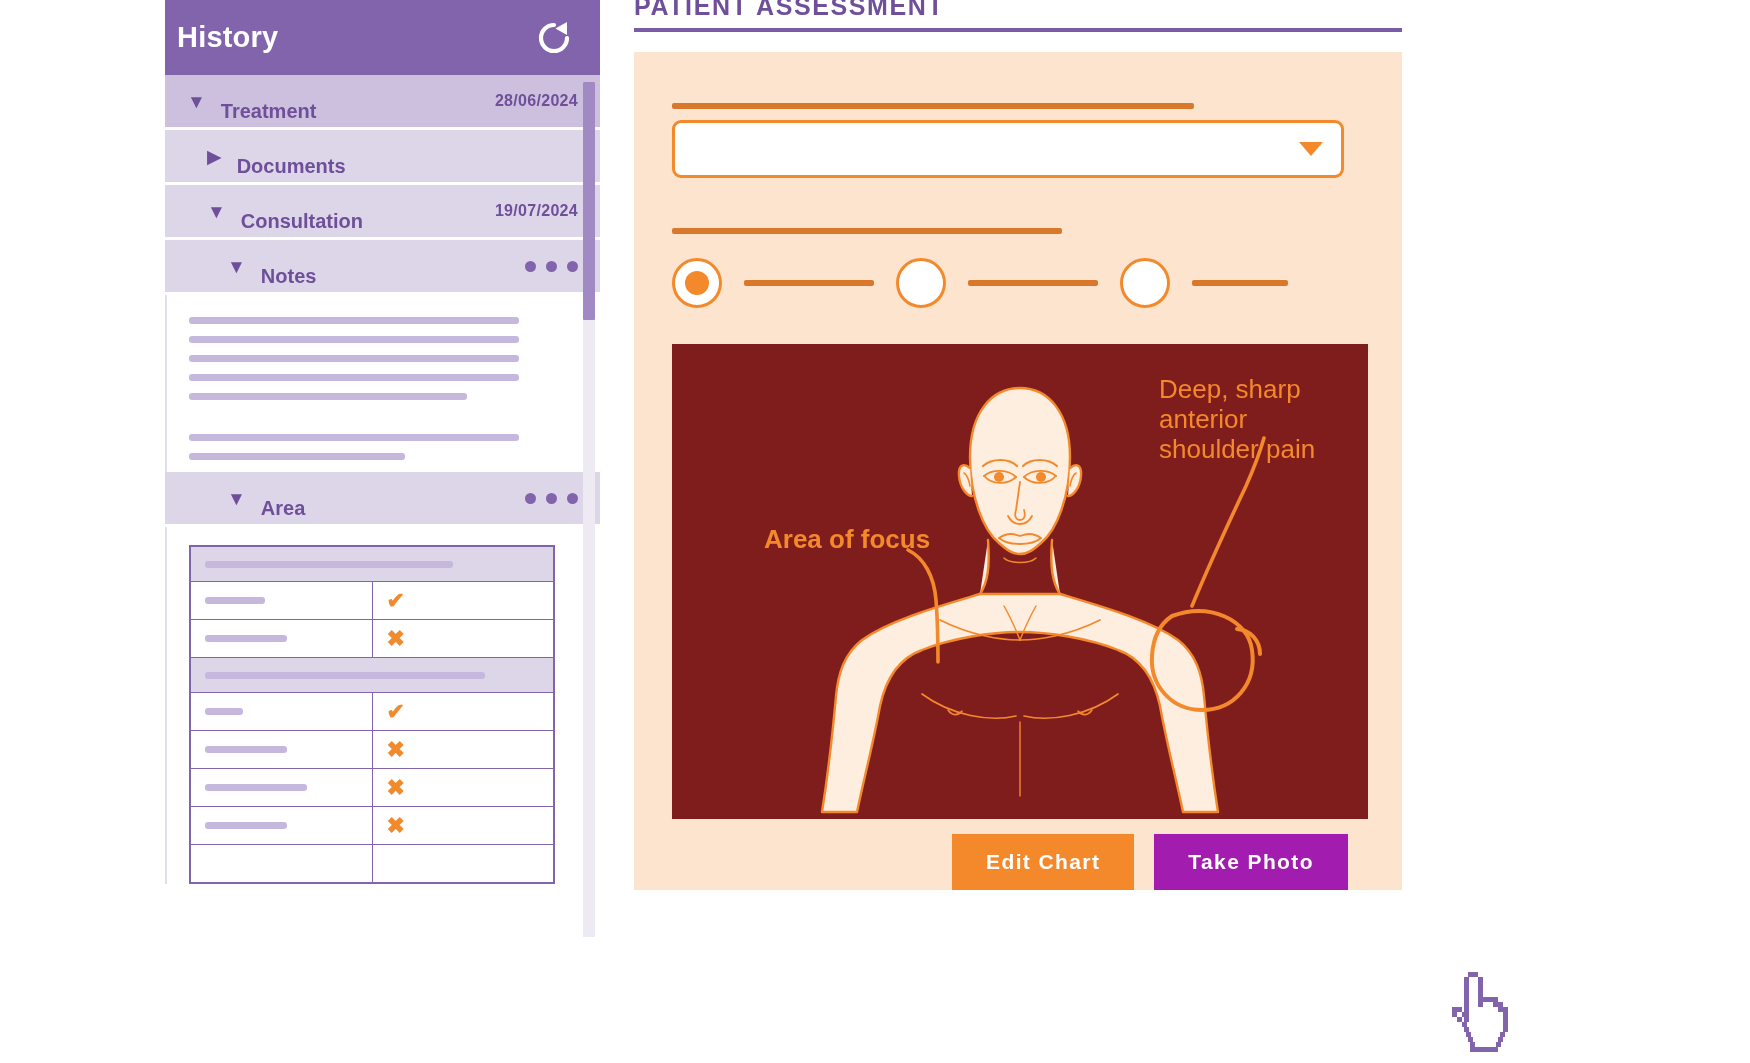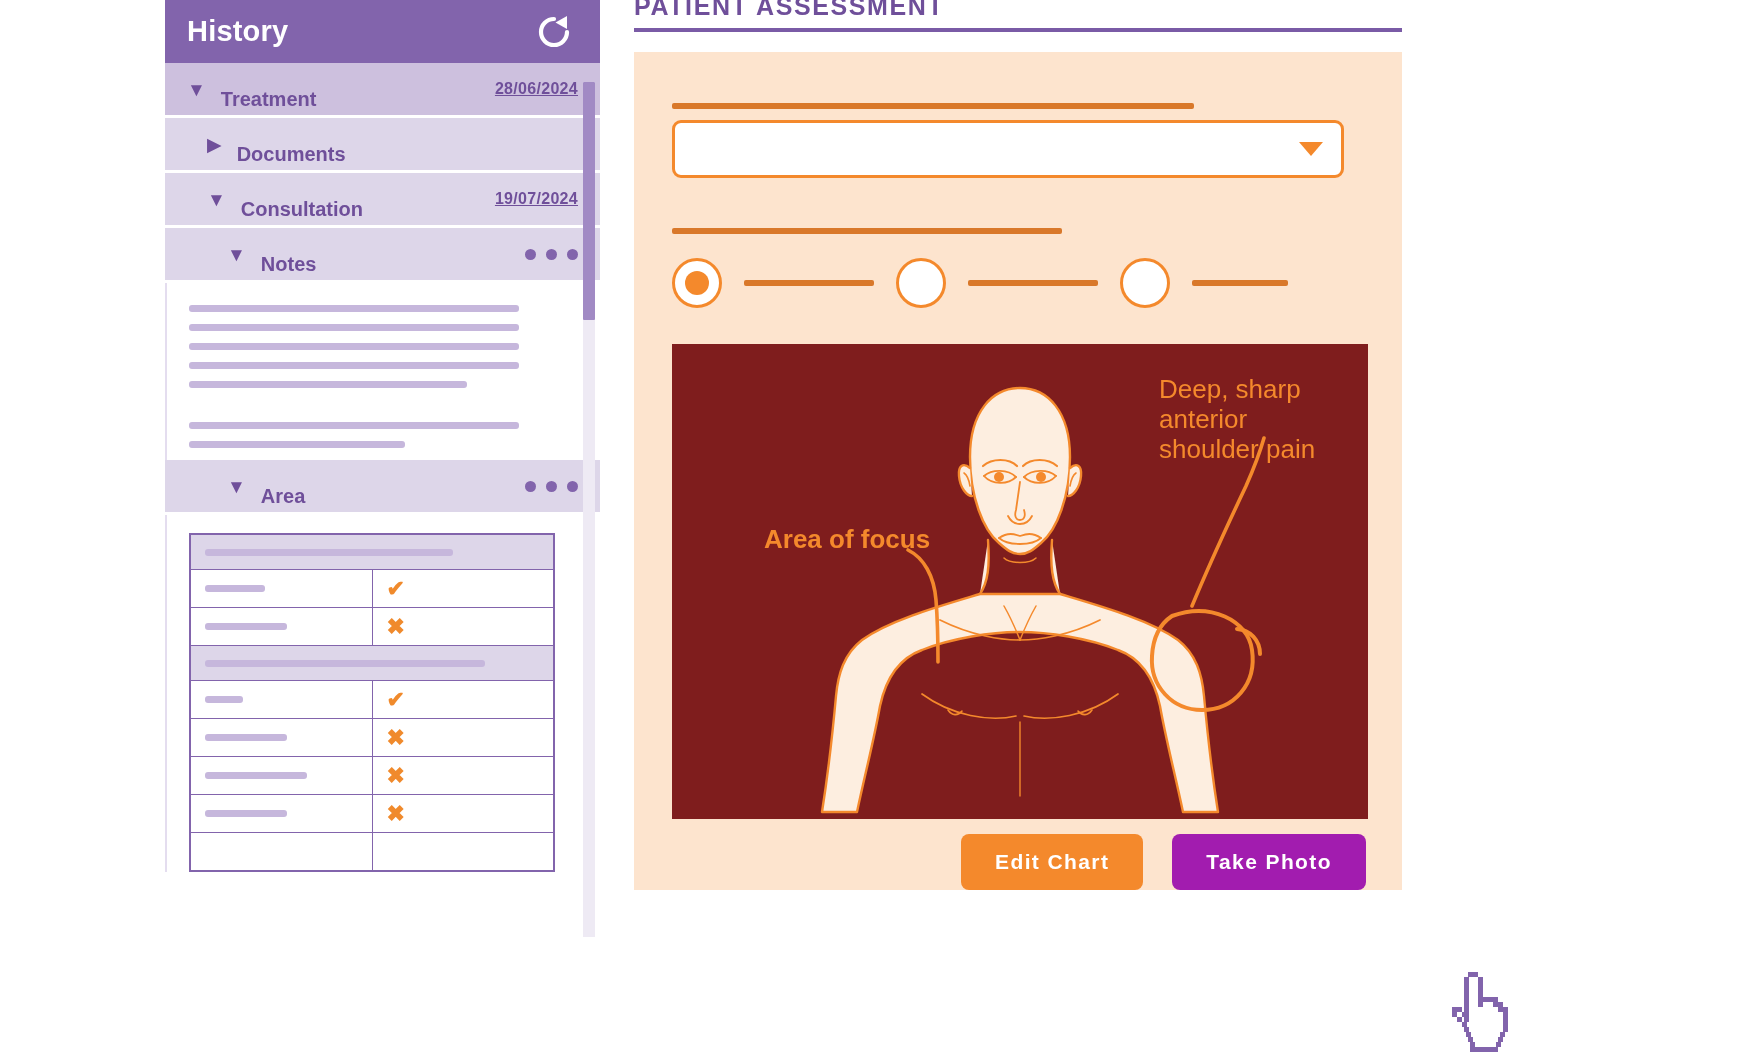--- a/index.html
+++ b/index.html
@@ -13,24 +13,24 @@
 
   
   .sidebar {
     position: absolute; left: 165px; top: 0px;
     width: 435px; height: 945px;
     background: #ffffff;
     overflow: hidden;
   }
   .sidebar-header {
     position: relative;
-    height: 63px;
+    height: 75px;
     background: #8264ac;
     display: flex; align-items: center;
-    padding: 0 24px 0 22px;
+    padding: 0 24px 0 12px;
     box-sizing: border-box;
   }
   .sidebar-title {
     color: #ffffff;
     font-size: 29px;
     font-weight: bold;
     letter-spacing: 0.2px;
     flex: 1;
   }
   .refresh-btn {
@@ -61,21 +61,20 @@
     font-weight: bold;
     font-size: 20px;
     flex: 1;
     margin-top: 20px;
   }
   .acc-date {
     color: #6f4f9a;
     font-weight: bold;
     font-size: 16px;
     letter-spacing: 0.3px;
-    text-decoration: underline;
   }
   .dots { display:flex; gap:10px; align-items:center; cursor:pointer; }
   .dots i { width:11px; height:11px; border-radius:50%; background:#8264ac; display:block; }
 
   
   .notes-body {
     background:#ffffff;
     padding: 22px 22px 22px 22px;
     box-sizing: border-box;
     border-left: 2px solid #e4ddef;
@@ -208,31 +207,30 @@
   }
   .annot-right { left: 487px; top: 30px; }
   .annot-left  { left: 92px;  top: 180px; font-weight: bold; }
 
   .btn-row {
     position:absolute; left: 318px; top: 782px;
     display:flex; gap: 20px;
   }
   .btn {
     height: 56px;
-    border-radius: 8px;
+    border-radius: 0;
     display:flex; align-items:center; justify-content:center;
     color:#ffffff;
     font-weight: bold;
     font-size: 21px;
     letter-spacing: 1.4px;
     padding: 0 34px;
     cursor: pointer;
     border: none;
     font-family: "Liberation Sans", sans-serif;
-    margin-left: 9px;
   }
   .btn-primary { background:#f4892c; }
   .btn-active  { background:#a21caf; }
 
   
   .cursor { position:absolute; left: 1452px; top: 966px; }
 </style>
 </head>
 <body>
 

